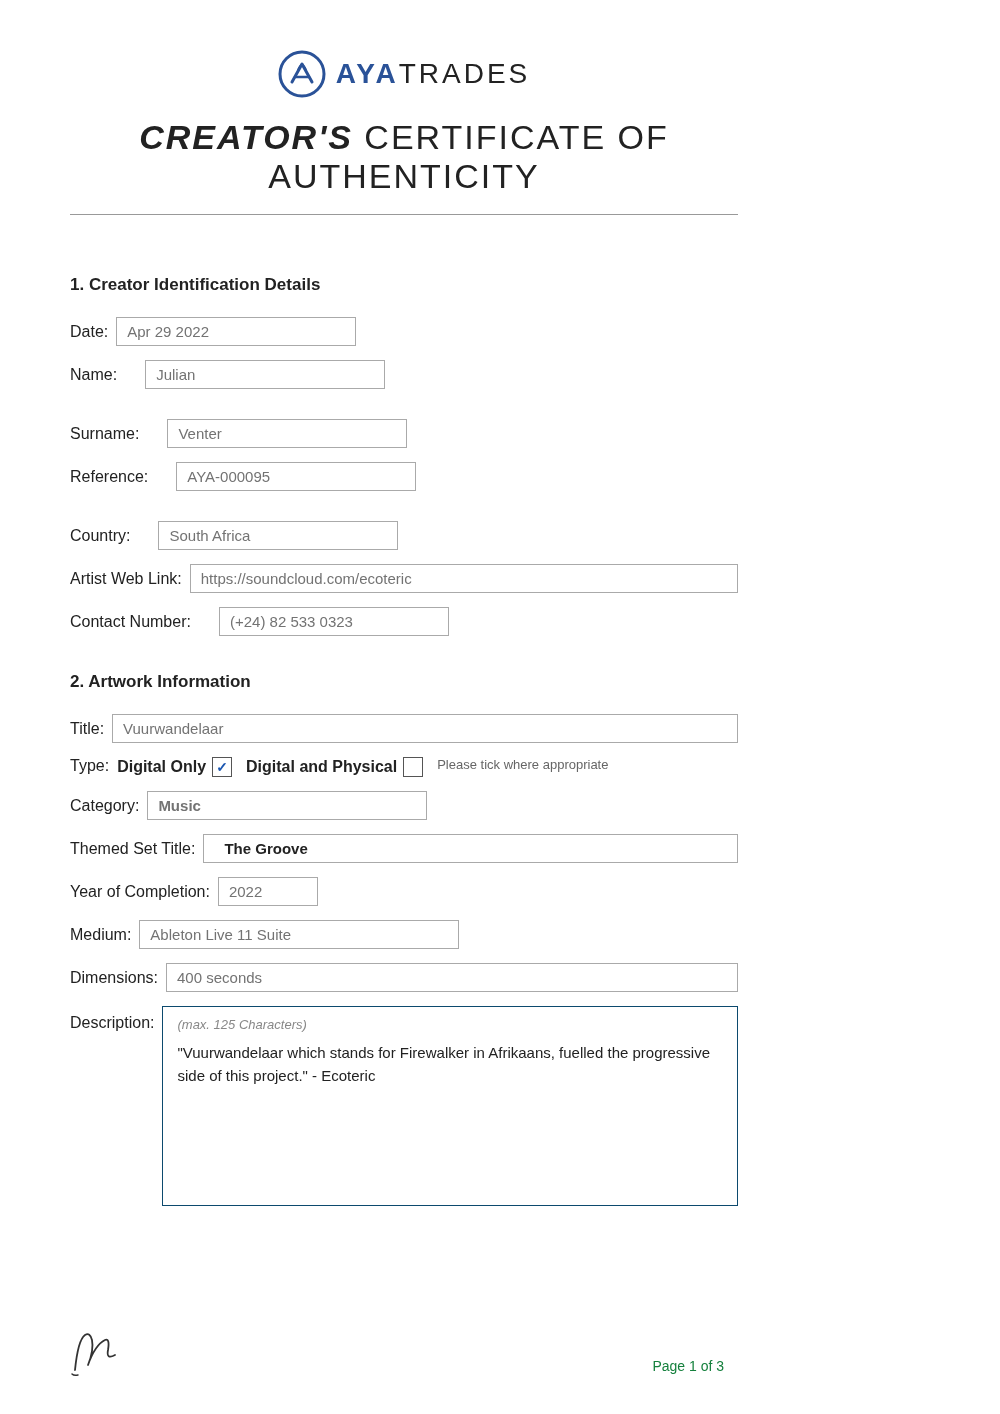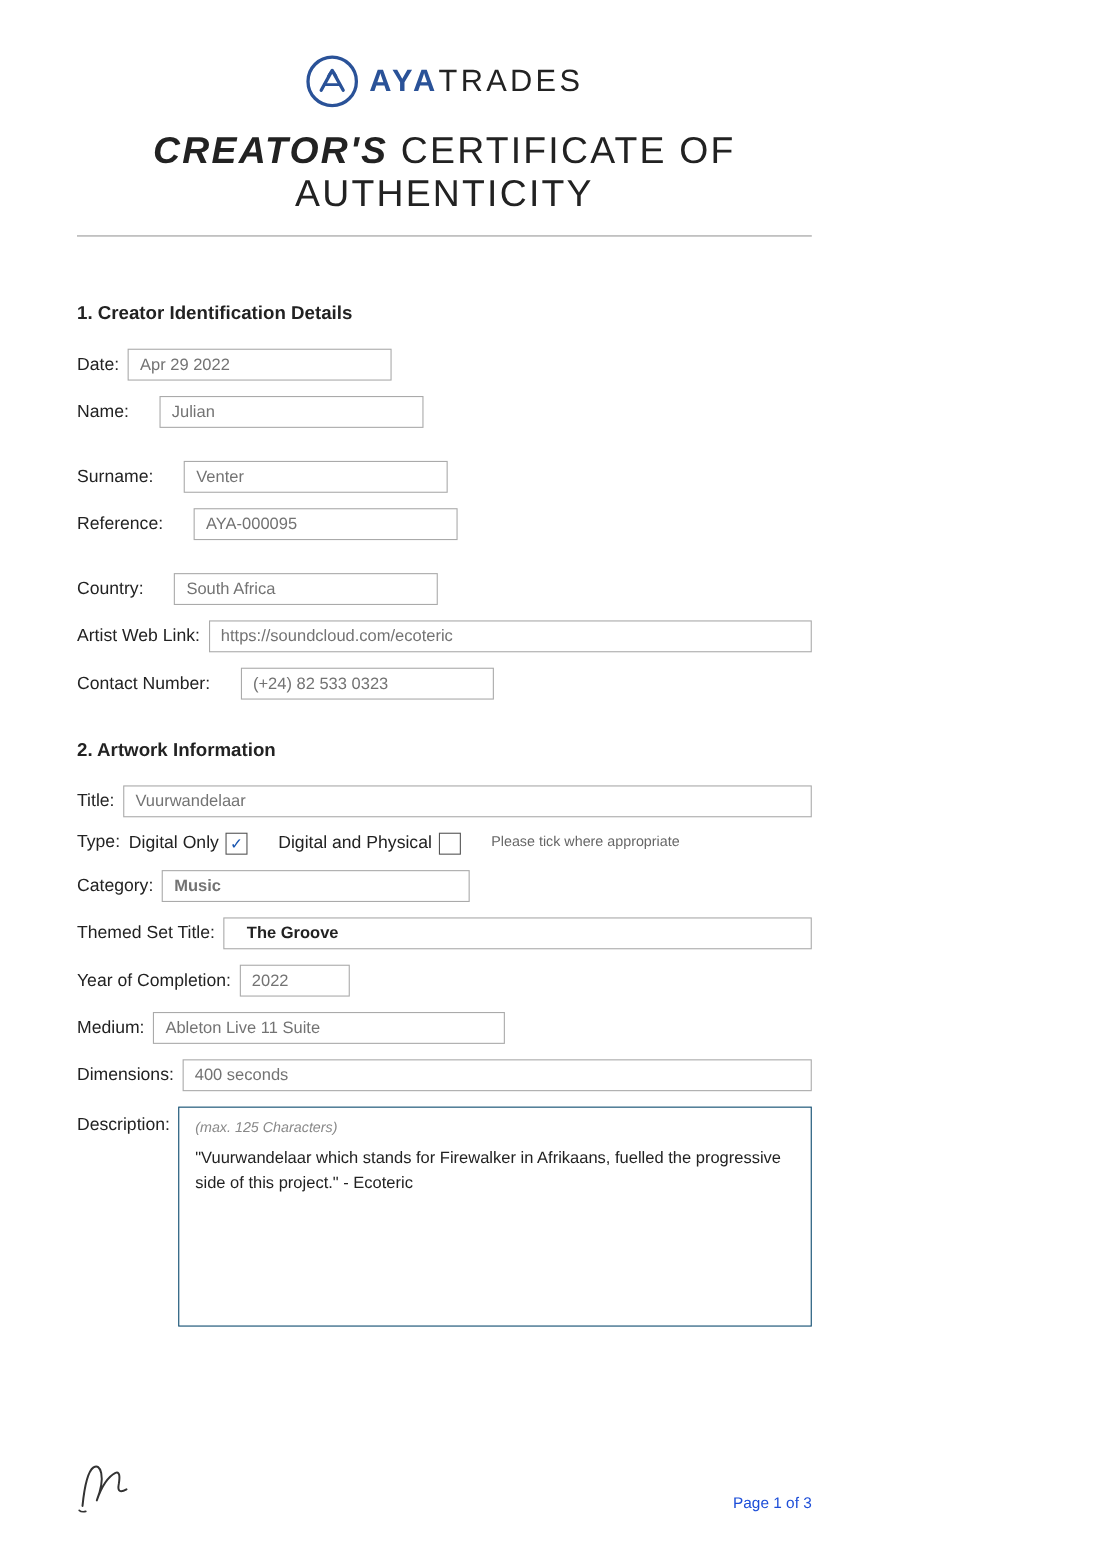--- a/index.html
+++ b/index.html
@@ -116,21 +116,22 @@
     }
     .row-type {
       align-items: flex-start;
       gap: 0;
       font-size: 16px;
     }
     .type-option {
       display: flex;
       align-items: center;
       gap: 6px;
-      margin-right: 28px;
+      margin-right: 14px;
+      font-weight: bold;
     }
     .checkbox-box {
       width: 20px;
       height: 20px;
       border: 1.5px solid #555;
       display: inline-flex;
       align-items: center;
       justify-content: center;
       font-size: 14px;
       color: #1a56b0;
@@ -155,23 +156,23 @@
     }
     .desc-text {
       font-size: 15px;
       color: #222;
       line-height: 1.5;
     }
     
     .page-footer {
       position: absolute;
       bottom: 40px;
-      right: 70px;
+      right: 84px;
       font-size: 14px;
-      color: #1d4ed8;
+      color: #15803d;
     }
     .signature-area {
       position: absolute;
       bottom: 30px;
       left: 60px;
     }
     
     .signature-svg {
       width: 70px;
       height: 60px;

